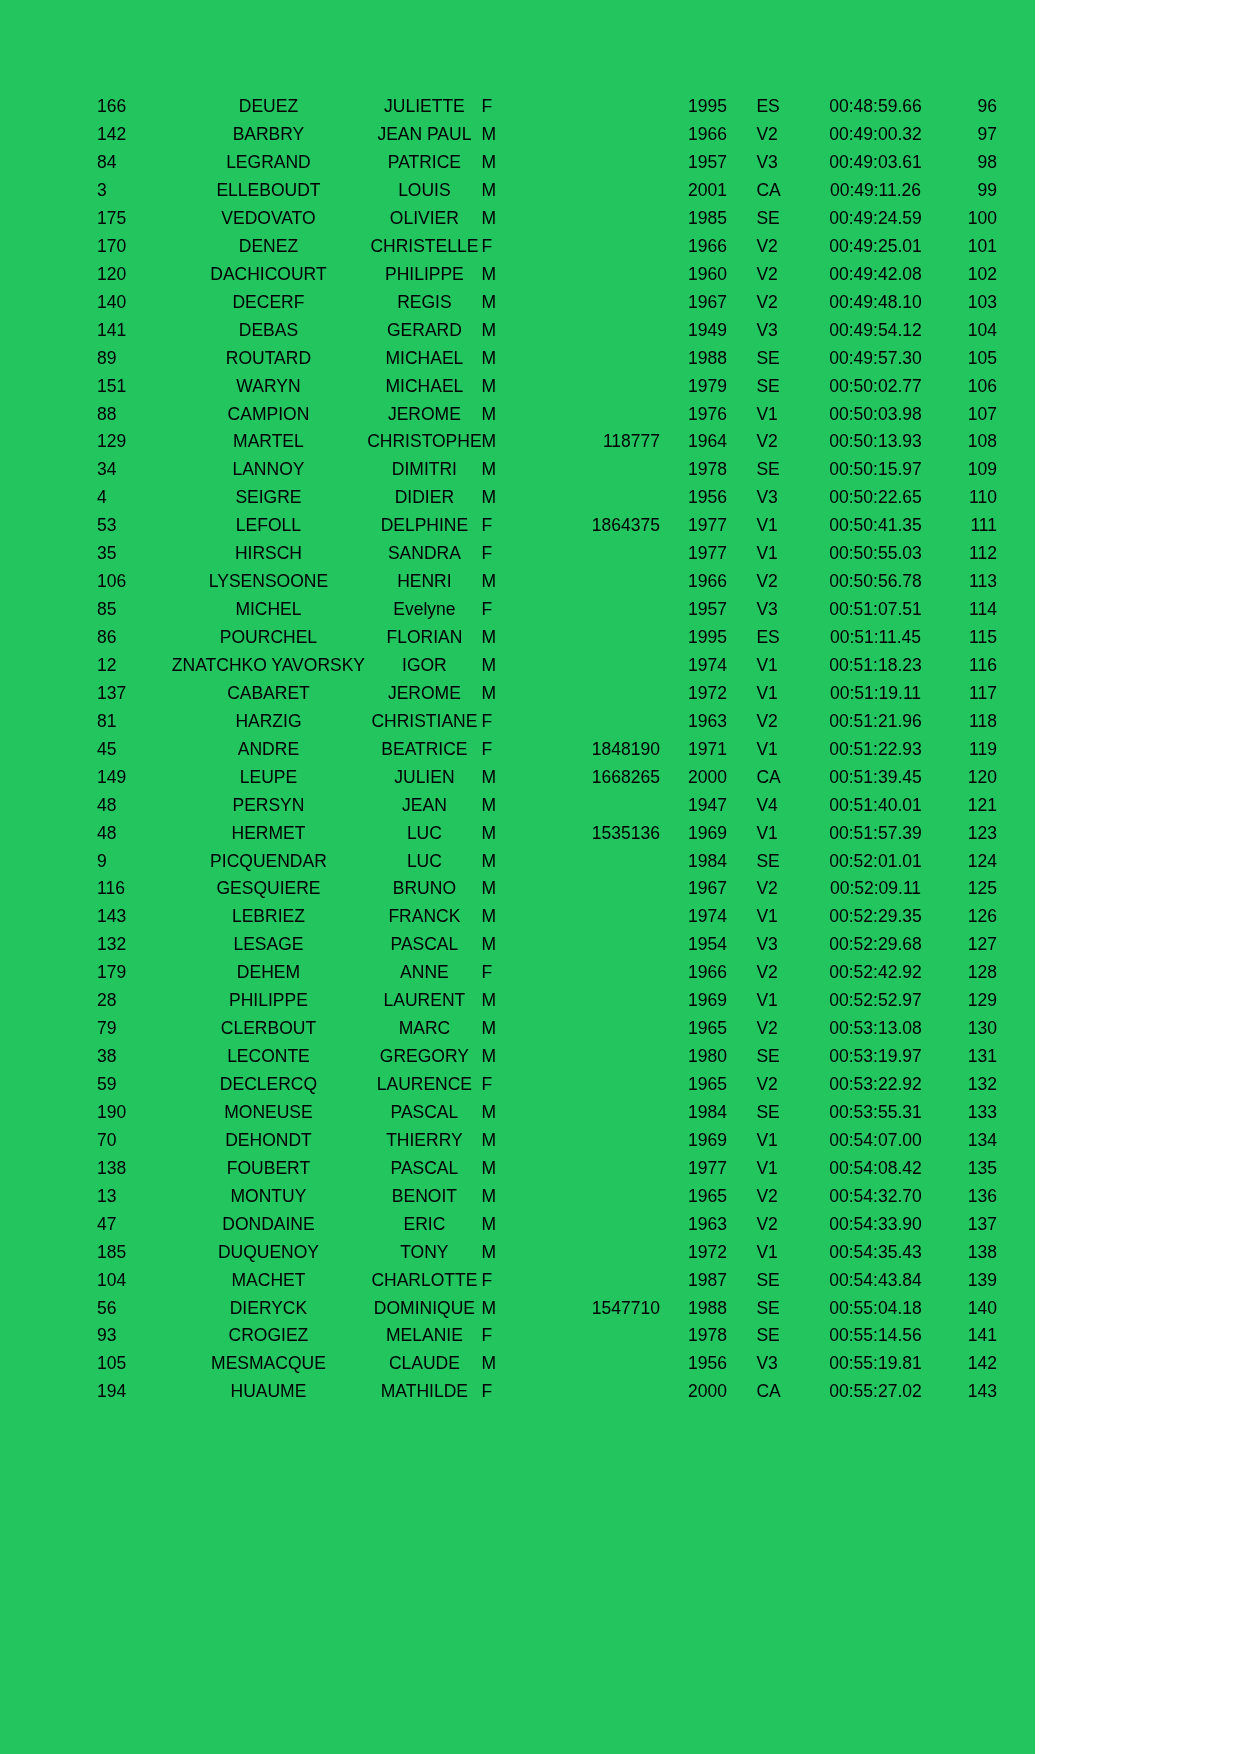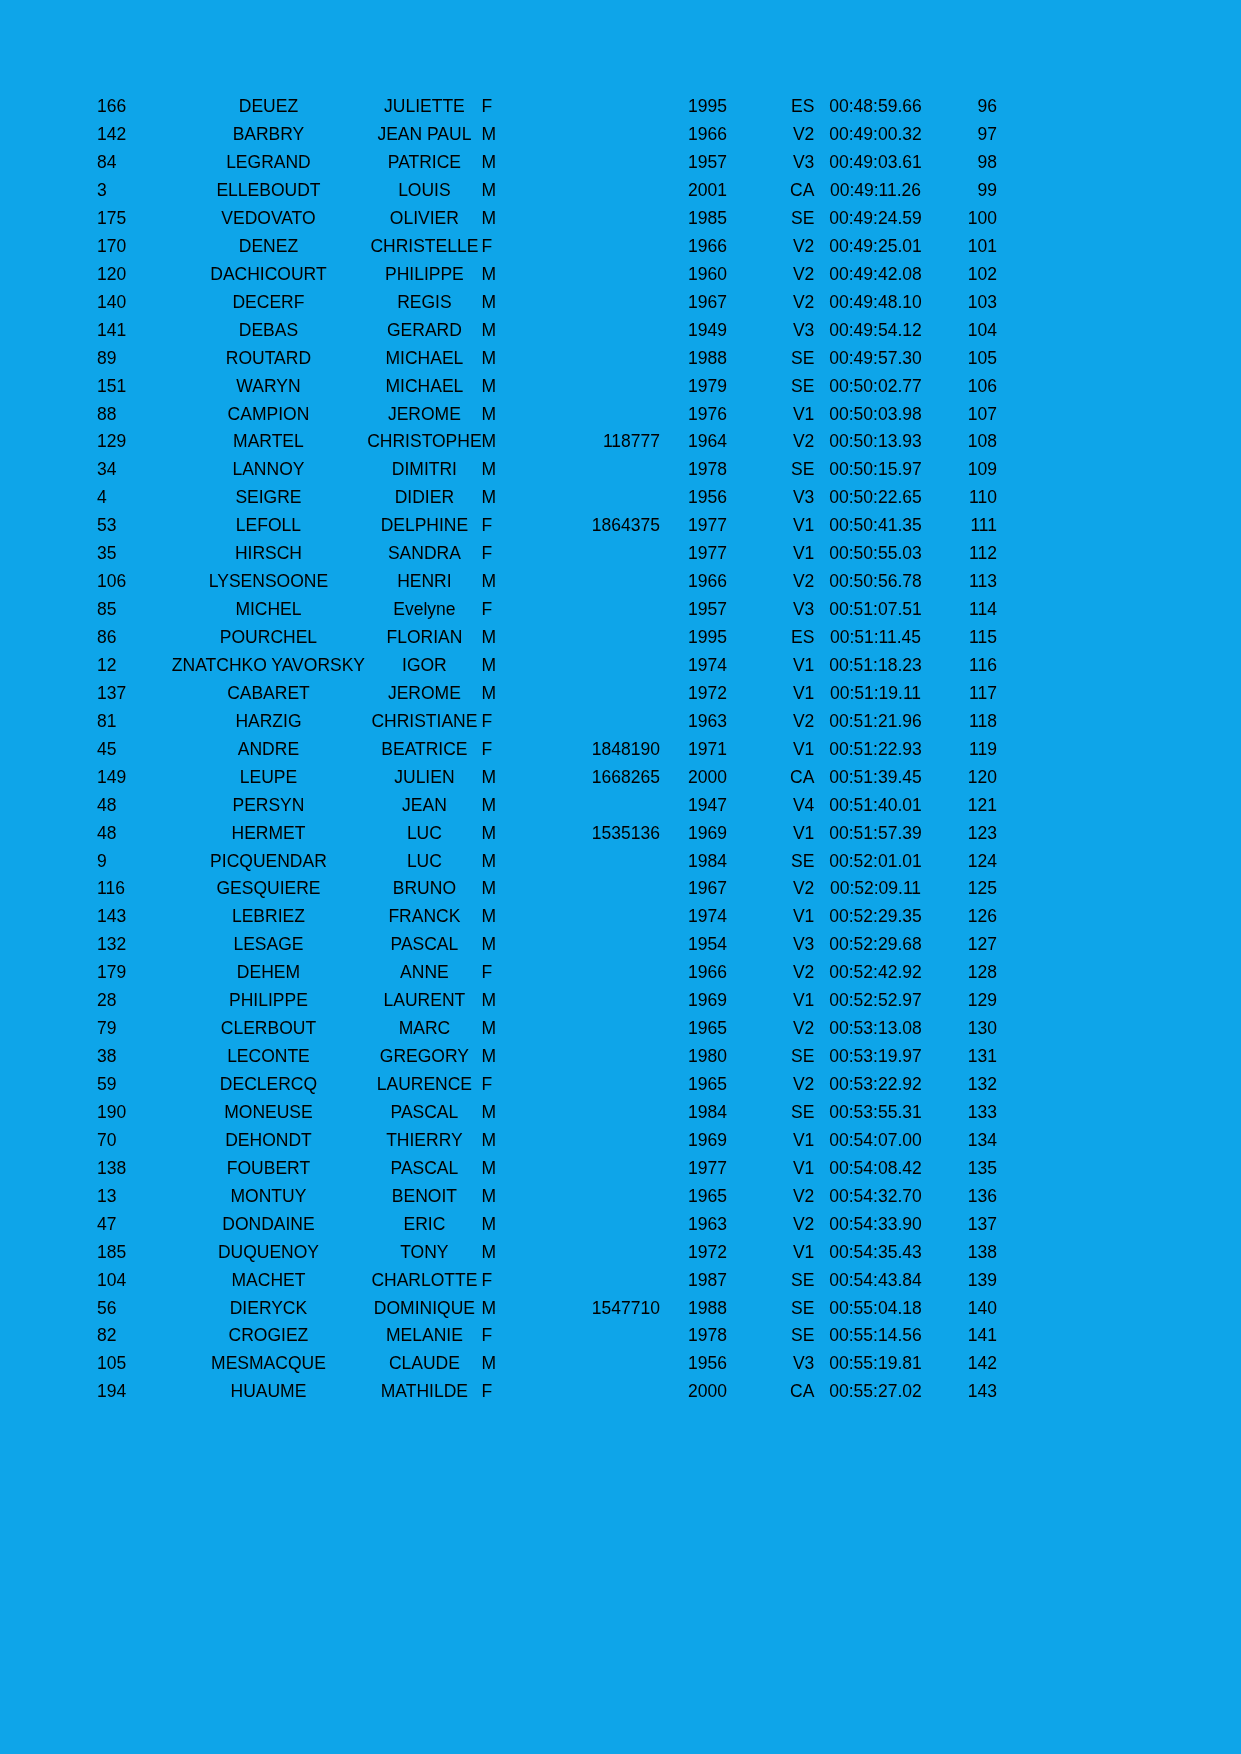--- a/index.html
+++ b/index.html
@@ -5,24 +5,24 @@
   html, body {
     margin: 0;
     padding: 0;
     background: #ffffff;
   }
   body {
     font-family: "Liberation Sans", sans-serif;
     color: #000000;
   }
   .page {
-    width: 1241px;
+    width: 1035px;
     height: 1754px;
     position: relative;
-    background: #0ea5e9;
+    background: #22c55e;
     box-sizing: border-box;
     overflow: hidden;
   }
   .results-table {
     position: absolute;
     left: 97px;
     top: 93px;
     width: 900px;
     border-collapse: collapse;
     font-size: 17.5px;
@@ -34,21 +34,21 @@
     vertical-align: middle;
     white-space: nowrap;
     font-weight: normal;
   }
   .col-bib       { width: 78px;  text-align: left; }
   .col-lastname  { width: 198px; text-align: center; }
   .col-firstname { width: 110px; text-align: center; }
   .col-gender    { width: 72px;  text-align: left; }
   .col-license   { width: 118px; text-align: right; padding-right: 6px !important; }
   .col-year      { width: 72px;  text-align: left;  padding-left: 22px !important; }
-  .col-category  { width: 62px;  text-align: right; }
+  .col-category  { width: 62px;  text-align: left; }
   .col-time      { width: 126px; text-align: center; }
   .col-rank      { width: 64px;  text-align: right; }
 </style>
 </head>
 <body>
 
 <div class="page">
   <table class="results-table">
     <tbody>
         <tr>
@@ -529,21 +529,21 @@
           <td class="col-lastname">DIERYCK</td>
           <td class="col-firstname">DOMINIQUE</td>
           <td class="col-gender">M</td>
           <td class="col-license">1547710</td>
           <td class="col-year">1988</td>
           <td class="col-category">SE</td>
           <td class="col-time">00:55:04.18</td>
           <td class="col-rank">140</td>
         </tr>
         <tr>
-          <td class="col-bib">82</td>
+          <td class="col-bib">93</td>
           <td class="col-lastname">CROGIEZ</td>
           <td class="col-firstname">MELANIE</td>
           <td class="col-gender">F</td>
           <td class="col-license"></td>
           <td class="col-year">1978</td>
           <td class="col-category">SE</td>
           <td class="col-time">00:55:14.56</td>
           <td class="col-rank">141</td>
         </tr>
         <tr>

